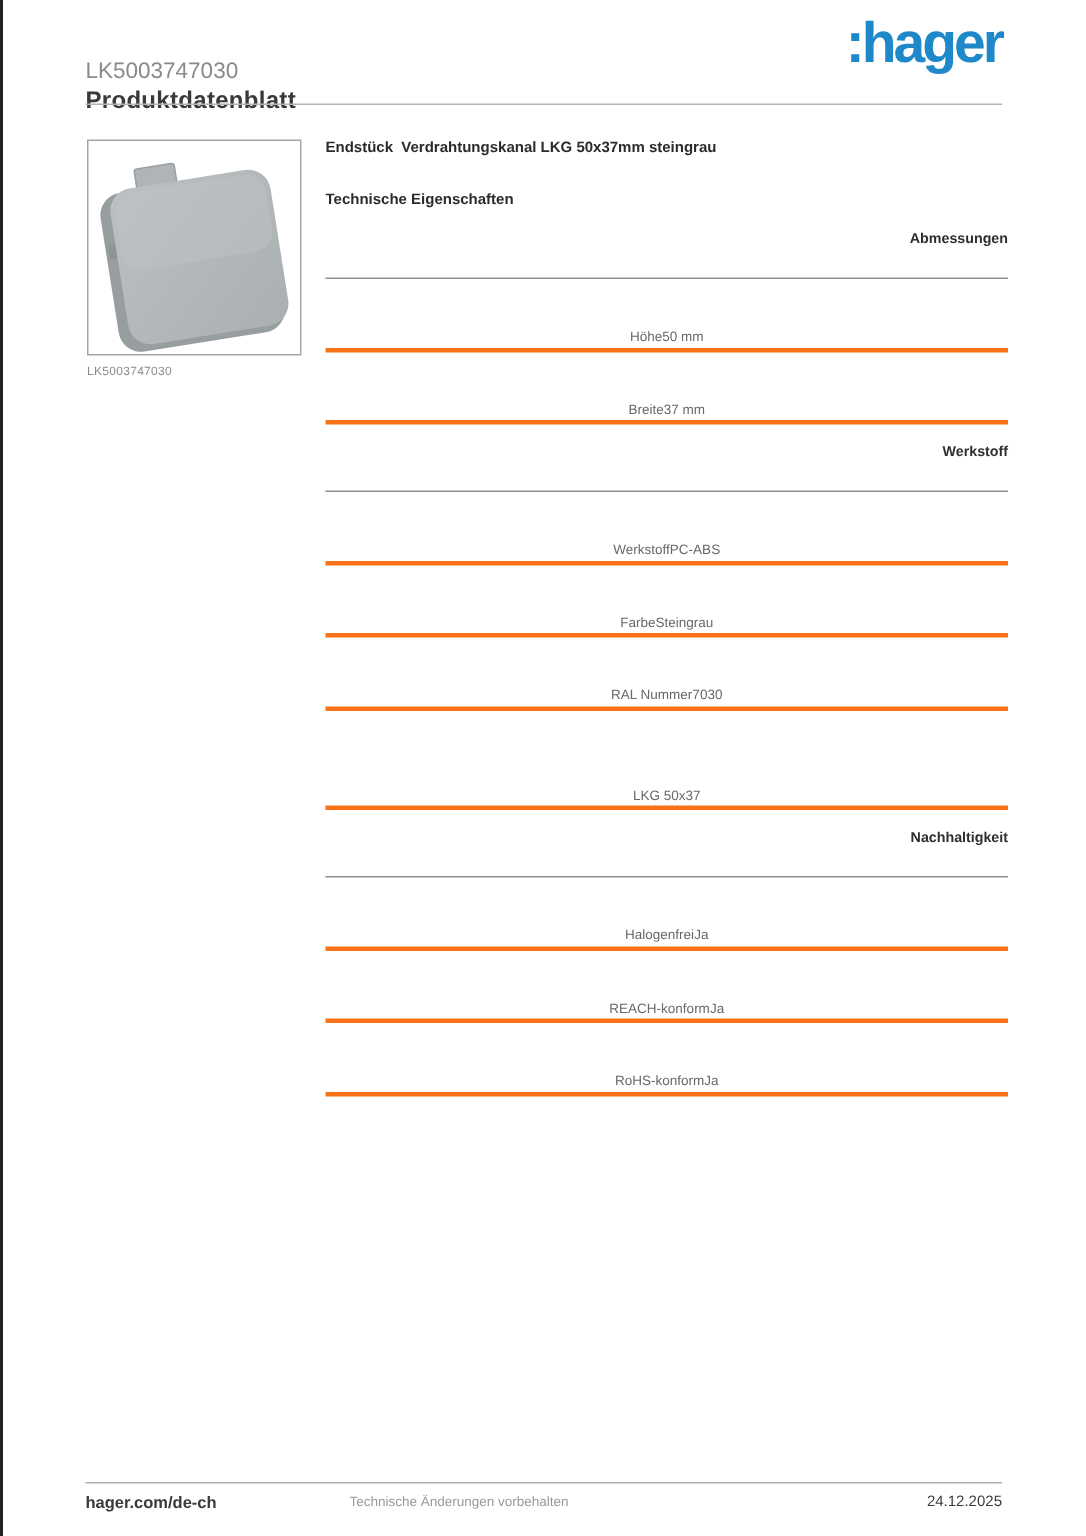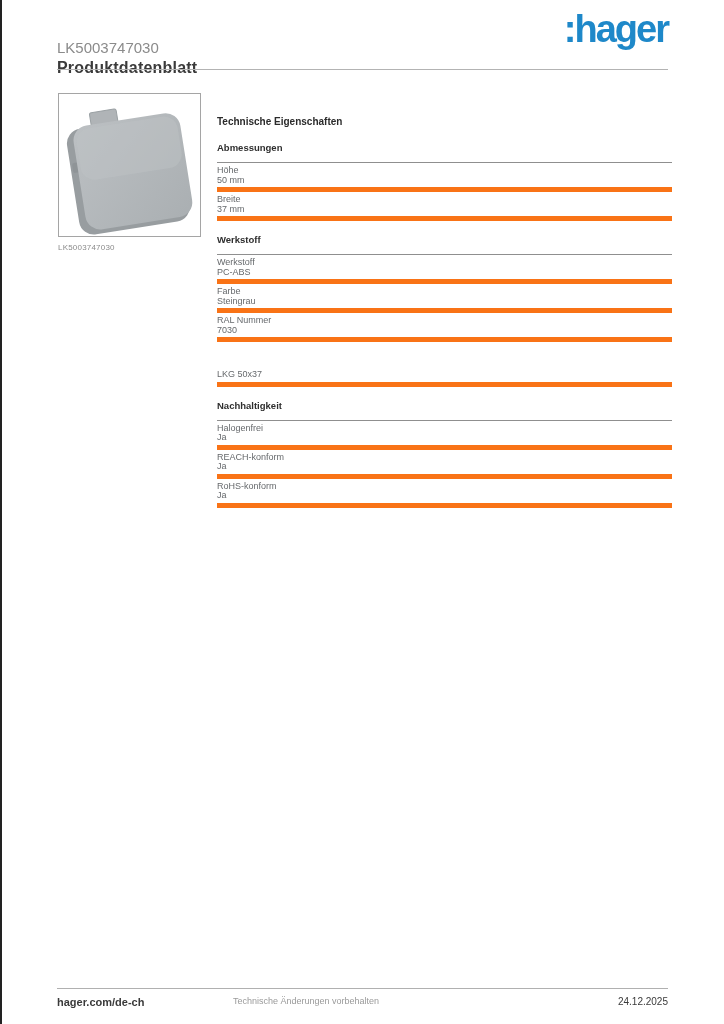--- a/index.html
+++ b/index.html
@@ -21,25 +21,25 @@
   .product-caption{position:absolute;left:58px;top:243px;font-size:8px;color:#8b8b8b;letter-spacing:0.2px;}
 
   
   .content{position:absolute;left:217px;top:93px;width:455px;}
   .prod-title{font-size:10px;font-weight:bold;color:#2b2b2b;white-space:pre-wrap;line-height:12px;}
   .tech-heading{font-size:10px;font-weight:bold;color:#2b2b2b;margin-top:23px;line-height:12px;}
   .groups{margin-top:14px;}
   .spec-group{margin-top:13px;}
   .spec-group.gap-large{margin-top:25px;}
   .spec-group.first{margin-top:0;}
-  .group-title{font-size:9.5px;font-weight:bold;color:#2e2e2e;padding-bottom:9px;border-bottom:1px solid #8f8f8f;line-height:11px;}
+  .group-title{font-size:9.5px;font-weight:bold;color:#2e2e2e;padding-bottom:20px;border-bottom:1px solid #8f8f8f;line-height:11px;text-align:right;}
   .spec-row{display:flex;justify-content:center;align-items:baseline;
-    font-size:9px;color:#66696c;padding:3px 0 2px 0;border-bottom:5px solid #f97316;line-height:9.5px;flex-direction:column;}
+    font-size:9px;color:#66696c;padding:3px 0 2px 0;border-bottom:3px solid #f97316;line-height:9.5px;}
   .spec-row .label{text-align:left;}
-  .spec-row .value{text-align:right;}
+  .spec-row .value{text-align:right;margin-top:31px;}
 
   
   .footer-rule{position:absolute;left:57px;right:56px;top:988px;height:1px;background:#b0b0b0;}
   .footer-left{position:absolute;left:57px;top:996px;font-size:11px;font-weight:bold;color:#3a3a3a;}
   .footer-center{position:absolute;left:0;top:996px;width:612px;text-align:center;font-size:9px;color:#9a9a9a;}
   .footer-right{position:absolute;right:56px;top:996px;font-size:10px;font-weight:normal;color:#3a3a3a;}
 </style>
 </head>
 <body>
 
@@ -63,20 +63,21 @@
       <rect x="15" y="60" width="8" height="10" rx="2" fill="#8f9497"></rect>
       <rect x="40" y="13" width="27" height="16" rx="2" fill="#b0b4b7" stroke="#9aa0a3" stroke-width="1"></rect>
       <rect x="20" y="25" width="108" height="105" rx="15" fill="url(#faceGrad)"></rect>
       <rect x="23" y="28" width="102" height="52" rx="14" fill="#bfc3c6" opacity="0.45"></rect>
     </g>
   </svg>
 </div>
 <div class="product-caption">LK5003747030</div>
 
 <div class="content">
+  <div class="prod-title">Endstück  Verdrahtungskanal LKG 50x37mm steingrau</div>
   <div class="tech-heading">Technische Eigenschaften</div>
 
   <div class="groups">
 
     <div class="spec-group first">
       <div class="group-title">Abmessungen</div>
       <div class="spec-row">
         <span class="label">Höhe</span>
         <span class="value">50 mm</span>
       </div>

